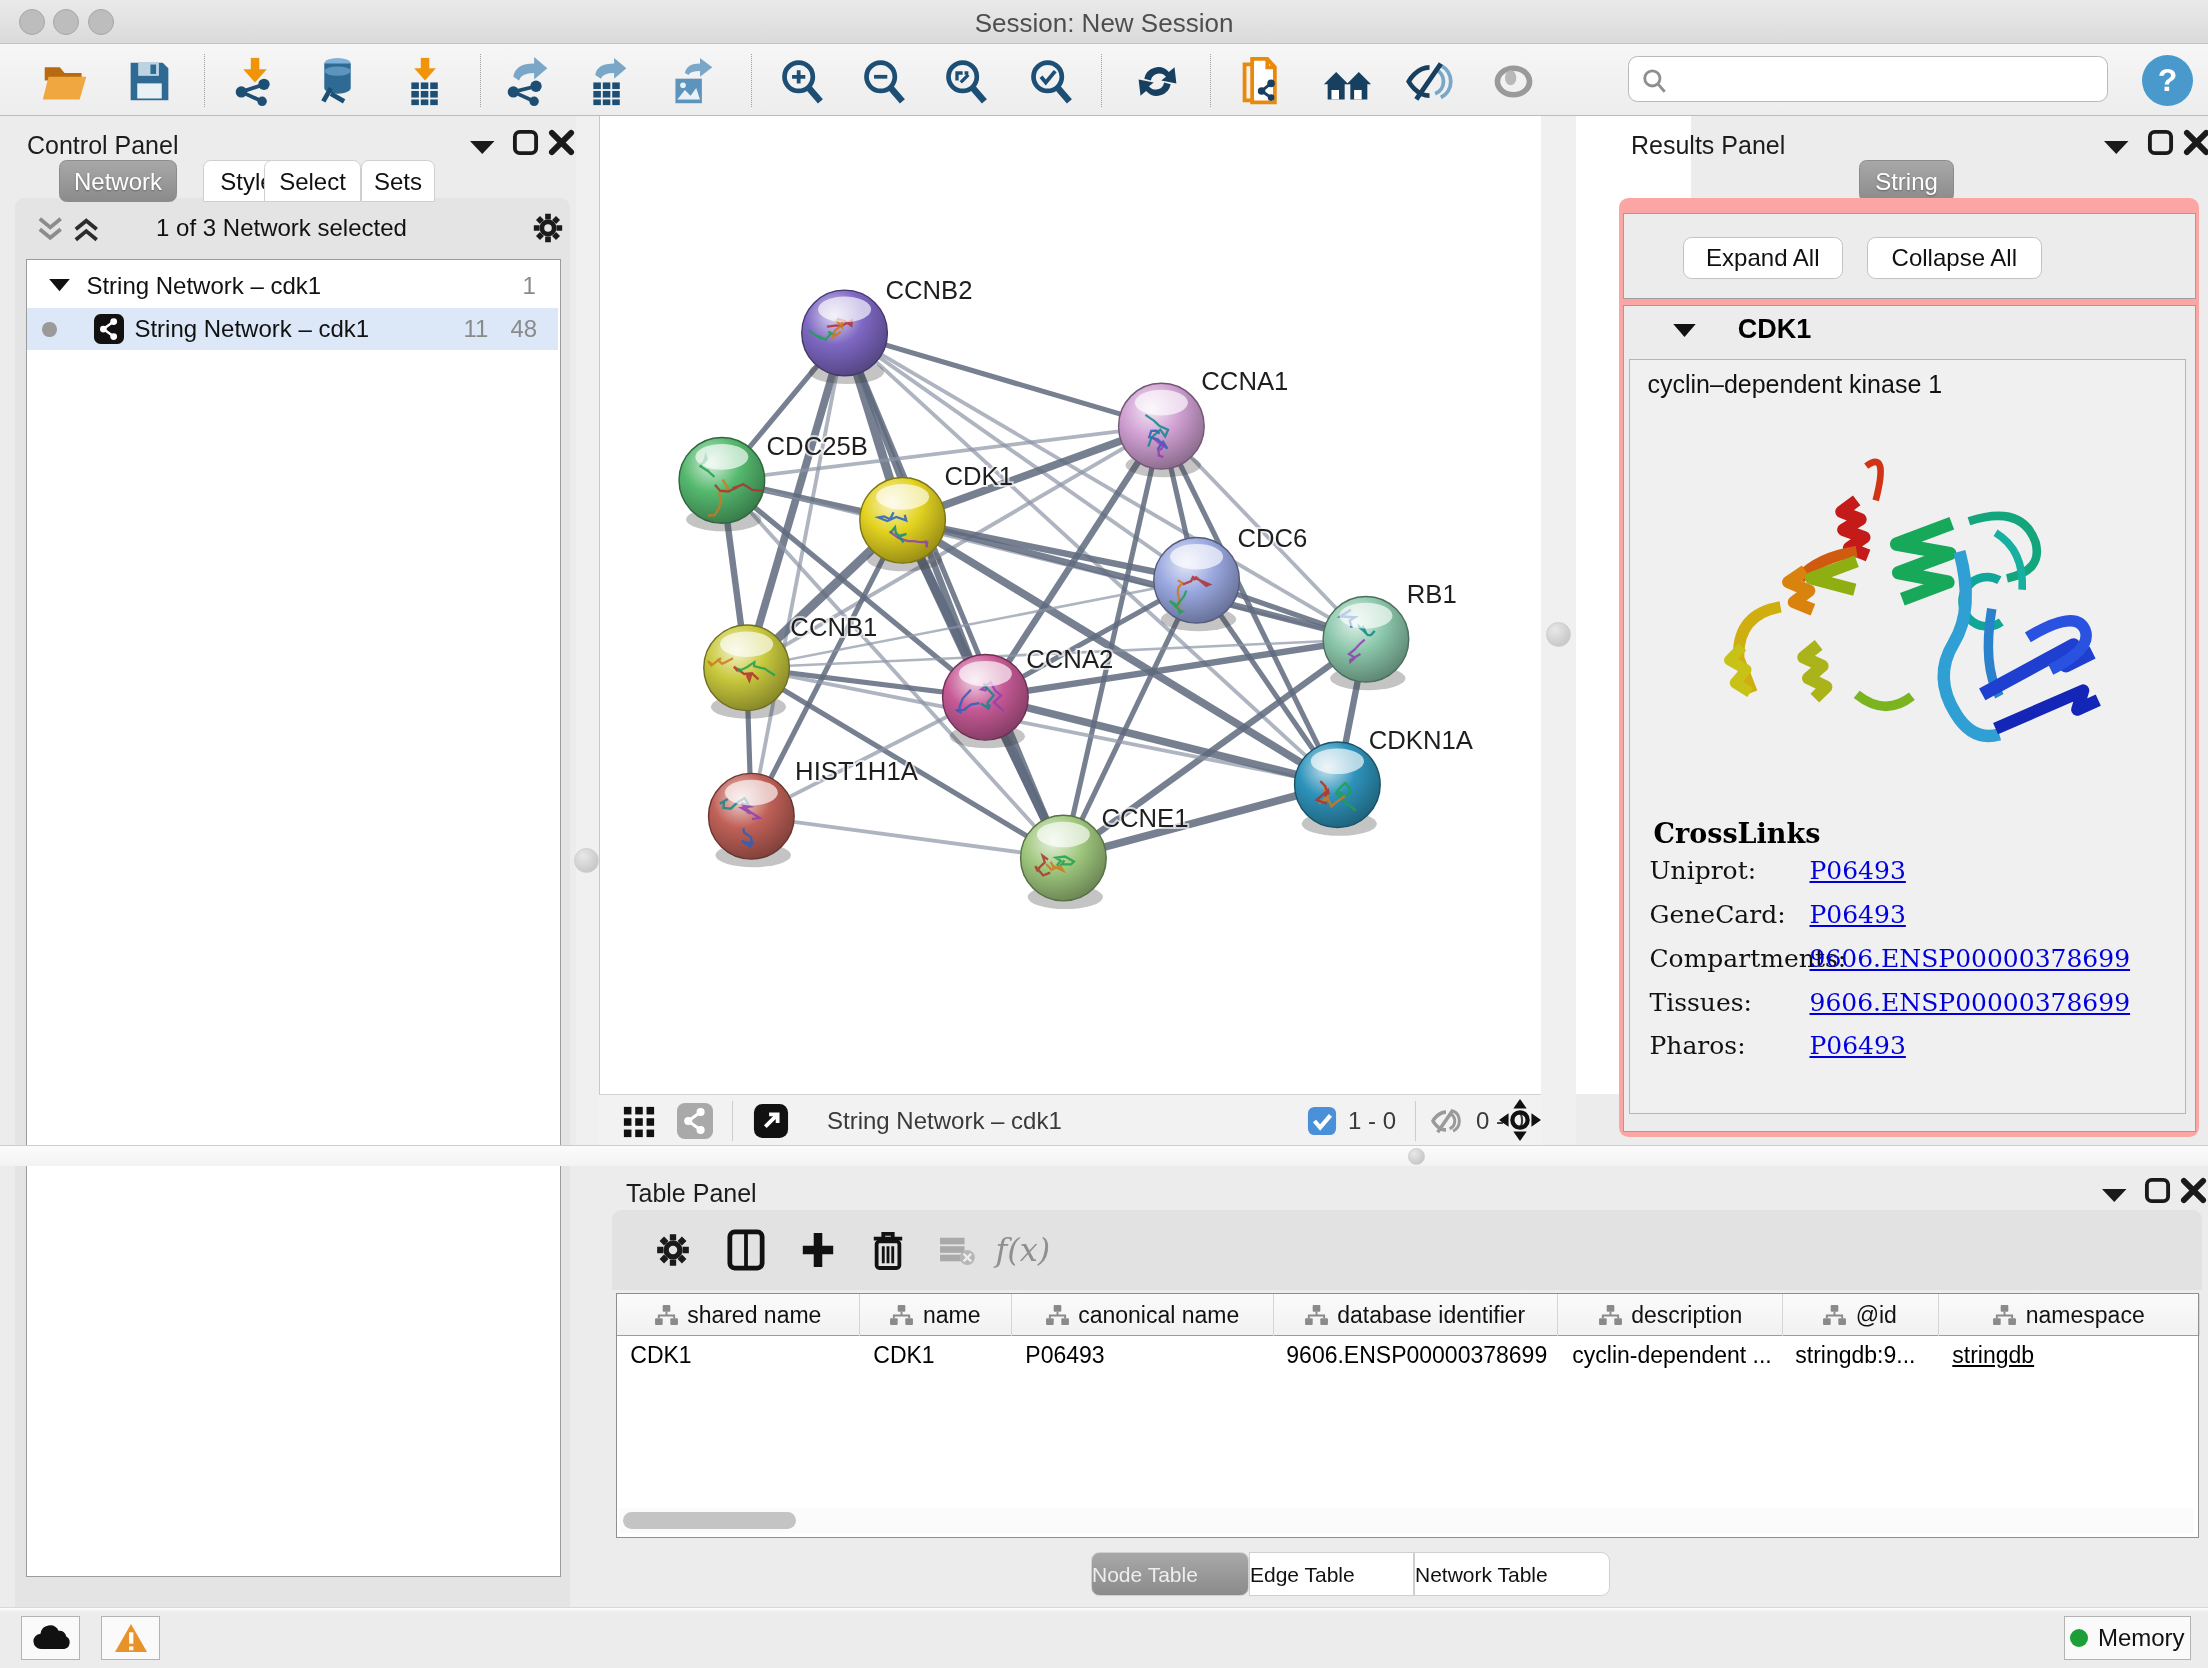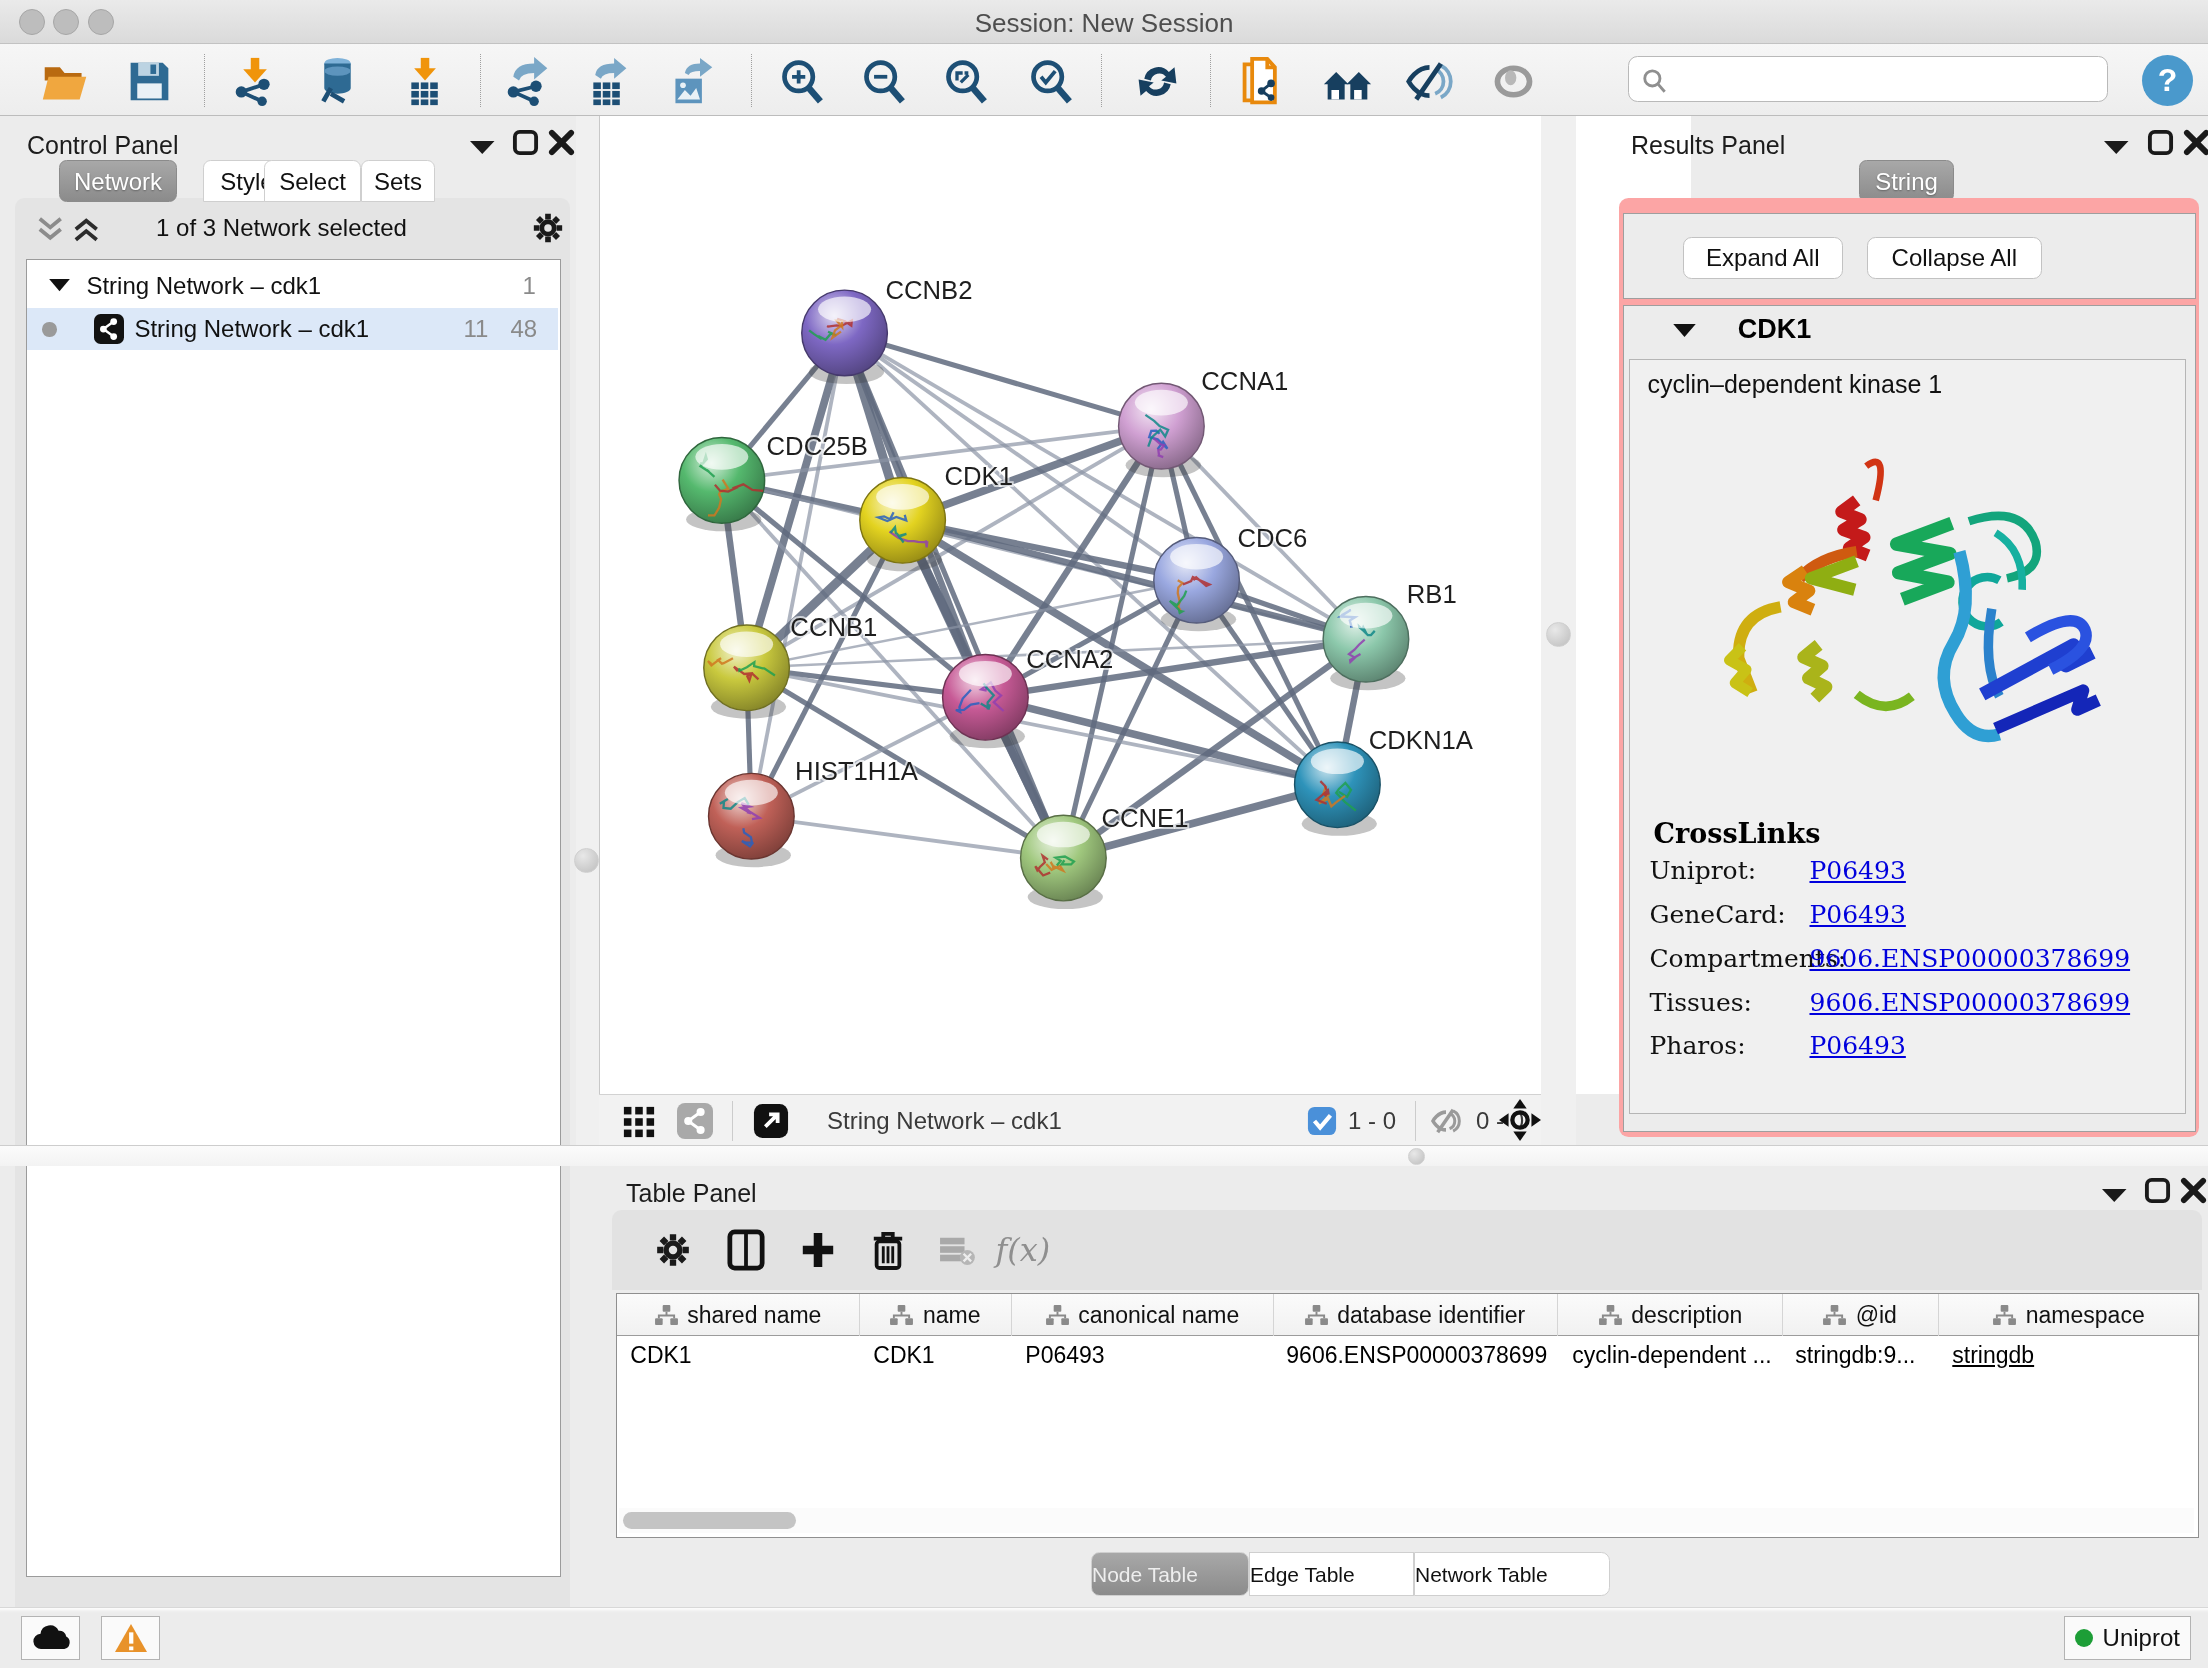--- a/index.html
+++ b/index.html
@@ -809,16 +809,16 @@
   </div>
   <div class="sb-btn" style="left:101px; width:59px">
     <svg width="36" height="32" viewBox="0 0 38 34">
       <path d="M19 2 L36 32 H2z" fill="#e8922a"></path>
       <rect x="17" y="11" width="4.5" height="12" fill="#fff"></rect>
         <rect x="17" y="26" width="4.5" height="4" fill="#fff"></rect>
       </svg>
   </div>
   <div class="sb-btn" style="left:2064px; width:127px" id="memory-btn">
     <span style="width:18px; height:18px; border-radius:50%; background:#1d9e37; display:inline-block"></span>
-    <span>Uniprot</span>
+    <span>Memory</span>
   </div>
 </div>
 
 
 </body></html>

